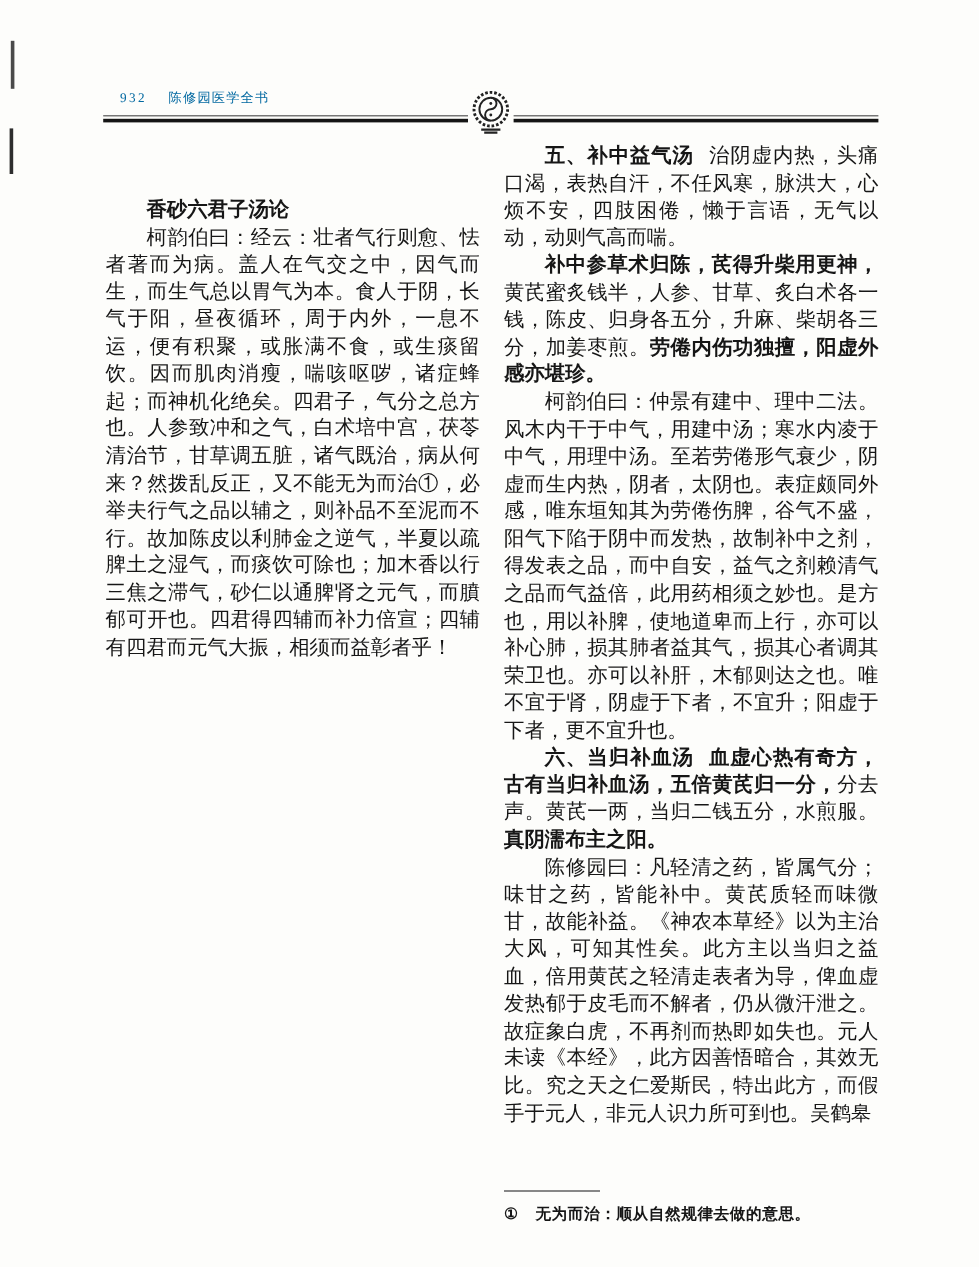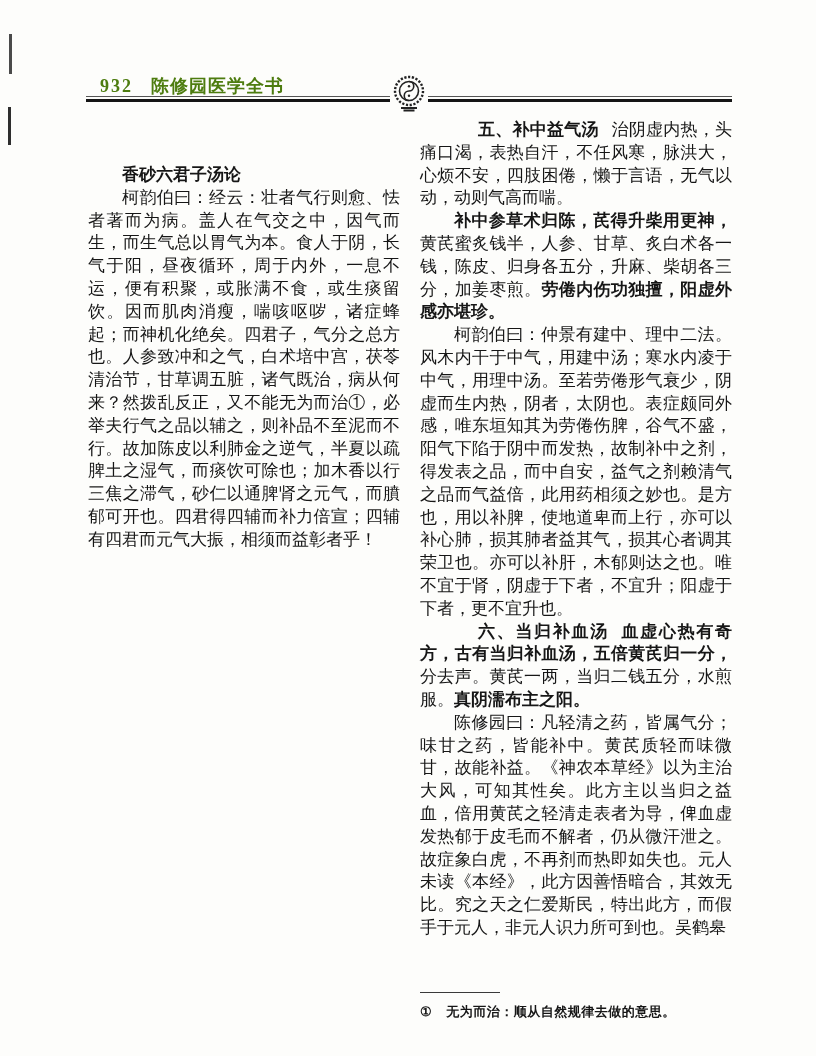--- a/index.html
+++ b/index.html
@@ -15,25 +15,24 @@
   
   .bind-mark { position: absolute; background: #4a4a4a; }
   .bind-mark.m1 { left: 9px; top: 34px; width: 3px; height: 40px; }
   .bind-mark.m2 { left: 8px; top: 107px; width: 3px; height: 38px; background: #2e2e2e; }
 
   
   .header-text {
     position: absolute;
     left: 100px;
     top: 74px;
-    font-size: 18px;
+    font-size: 11px;
     letter-spacing: 1px;
-    color: #4d7c0f;
+    color: #0369a1;
     white-space: nowrap;
-    font-weight: bold;
   }
   .header-text .pgnum { margin-right: 18px; letter-spacing: 2px; }
   .rule-thin  { position: absolute; left: 86px; right: 84px; top: 96px;  height: 1px; background: #555; }
   .rule-thick { position: absolute; left: 86px; right: 84px; top: 99px;  height: 3px; background: #151515; }
   .emblem {
     position: absolute;
     left: 390px;
     top: 74px;
     width: 38px;
     height: 42px;
@@ -52,21 +51,21 @@
     font-size: 17px;
     line-height: 22.8px;
     text-align: justify;
     text-justify: inter-ideograph;
   }
   .col-left  { left: 88px; }
   .col-right { left: 420px; }
   .col p { margin: 0; text-indent: 2em; }
   .col p.no-indent { text-indent: 0; }
   .col p.heading { font-weight: bold; margin-top: 45px; }
-  .lead  { font-weight: bold; margin-right: 0.75em; margin-left: 24px; }
+  .lead  { font-weight: bold; margin-right: 0.75em; }
   .verse { font-weight: bold; }
   .note  { font-weight: normal; }
 
   
   .footnote {
     position: absolute;
     left: 420px;
     top: 992px;
     width: 312px;
   }

